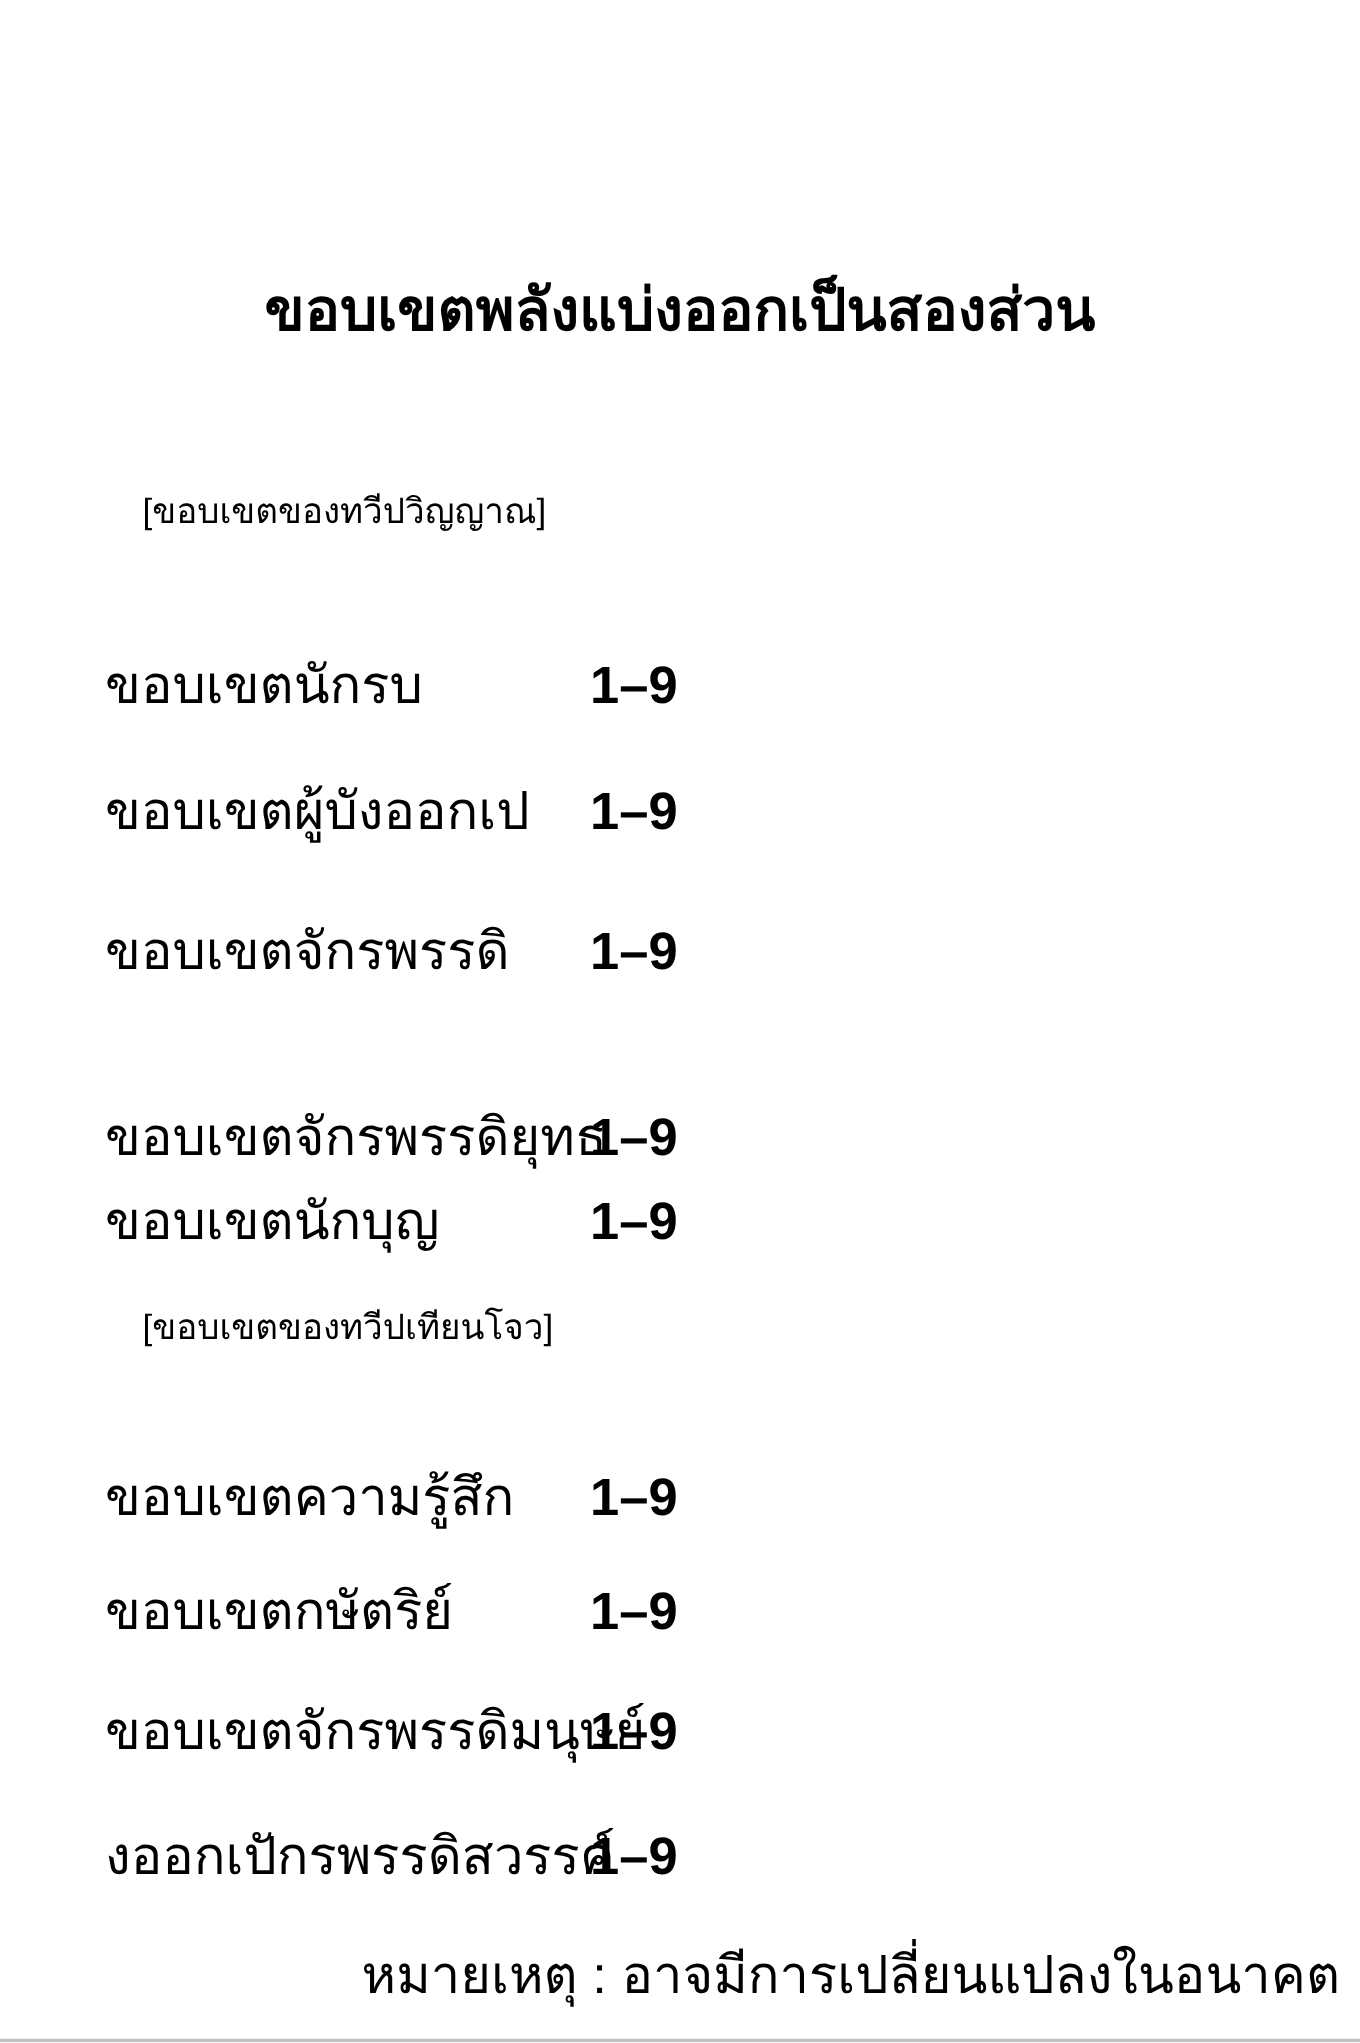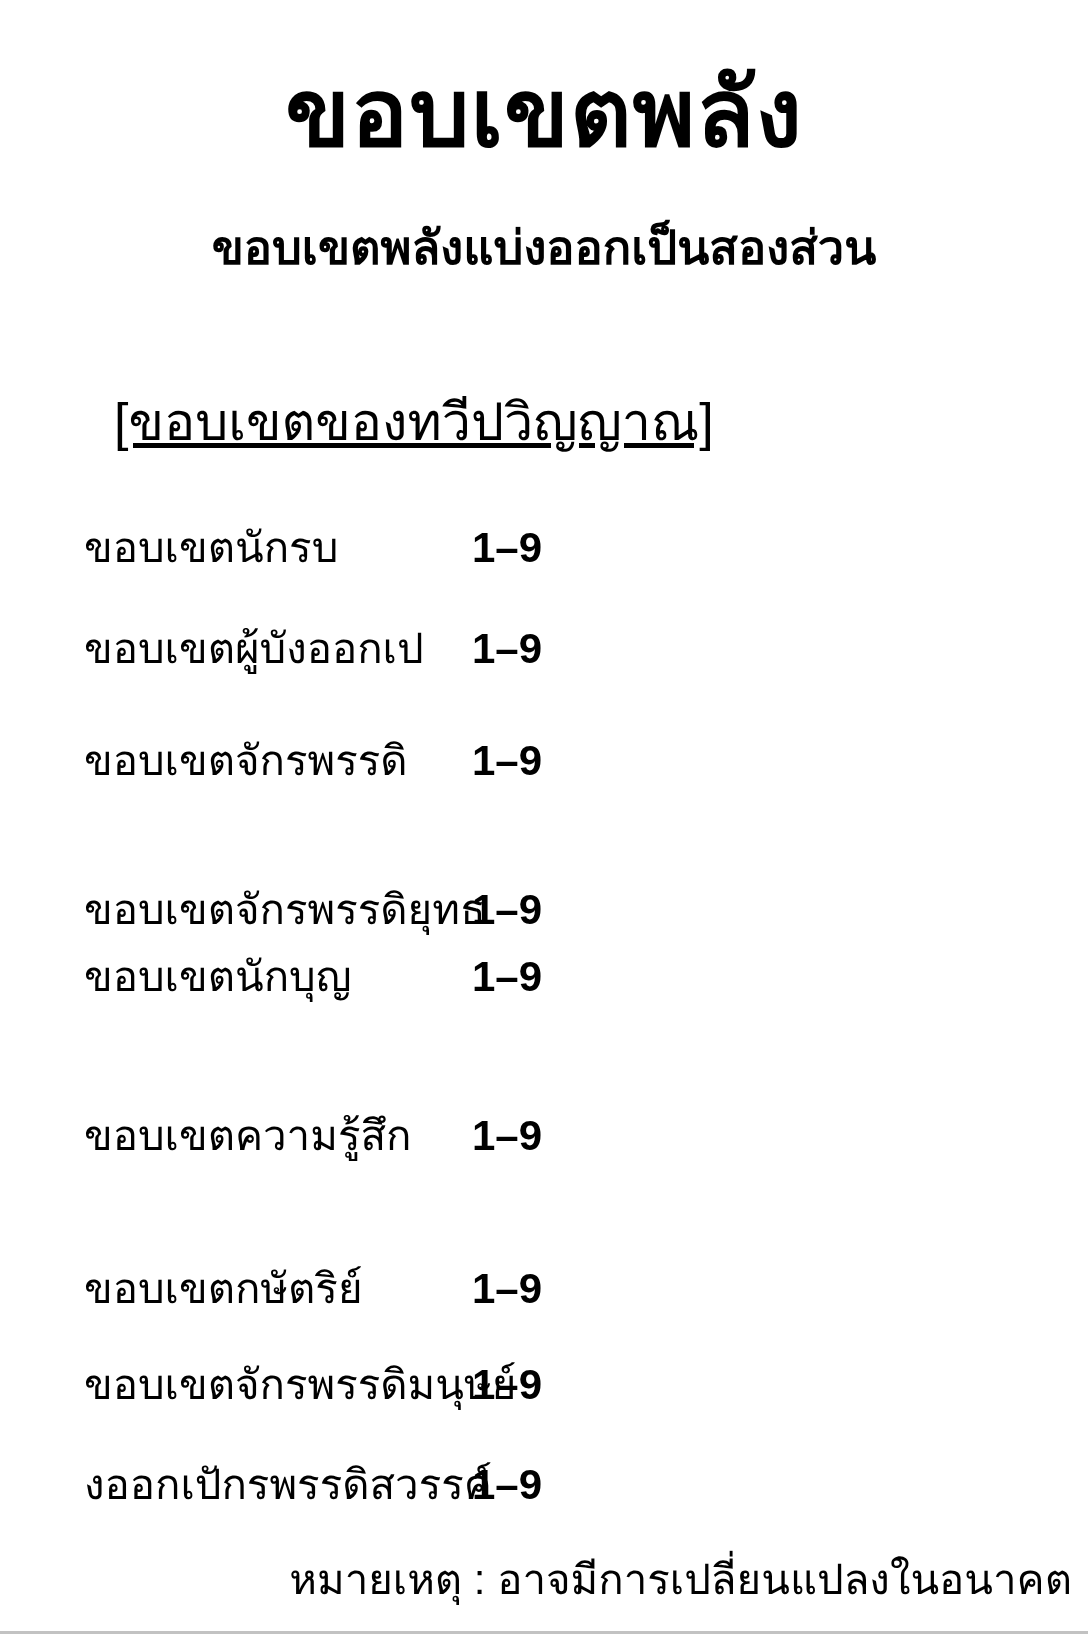--- a/index.html
+++ b/index.html
@@ -33,24 +33,23 @@
     left: 0;
     width: 100%;
     text-align: center;
     font-size: 47px;
     line-height: 1.15;
     font-weight: 700;
   }
   .section-header {
     position: absolute;
     left: 114px;
-    font-size: 52px;
+    font-size: 28px;
     line-height: 1.15;
     font-weight: 400;
-    text-decoration: underline;
   }
   .section-header.first { top: 393px; }
   .section-header.second { top: 1046px; }
   .toc-row {
     position: absolute;
     left: 0;
     width: 100%;
     height: 60px;
     font-size: 42px;
     line-height: 1.15;
@@ -84,26 +83,26 @@
     width: 100%;
     height: 3px;
     background: #c2c2c2;
   }
 </style>
 </head>
 <body>
 
 <div class="page">
 
-  <div class="doc-title">ขอบเขตพลัง</div>
 
   <div class="doc-subtitle">ขอบเขตพลังแบ่งออกเป็นสองส่วน</div>
 
   <div class="section-header first">[ขอบเขตของทวีปวิญญาณ]</div>
 
+  <div class="section-header second">[ขอบเขตของทวีปเทียนโจว]</div>
 
   <div id="rows-container">
       <div class="toc-row" style="top: 513px; margin-top: 11px;">
         <span class="toc-label">ขอบเขตนักรบ</span>
         <span class="toc-range">1–9</span>
       </div>
       <div class="toc-row" style="top: 625px;">
         <span class="toc-label">ขอบเขตผู้บังออกเป</span>
         <span class="toc-range">1–9</span>
       </div>
@@ -112,21 +111,21 @@
         <span class="toc-range">1–9</span>
       </div>
       <div class="toc-row" style="top: 886px; padding-left: 47px;">
         <span class="toc-label">ขอบเขตจักรพรรดิยุทธ</span>
         <span class="toc-range">1–9</span>
       </div>
       <div class="toc-row" style="top: 953px;">
         <span class="toc-label">ขอบเขตนักบุญ</span>
         <span class="toc-range">1–9</span>
       </div>
-      <div class="toc-row" style="top: 1112px;">
+      <div class="toc-row" style="top: 1174px;">
         <span class="toc-label">ขอบเขตความรู้สึก</span>
         <span class="toc-range">1–9</span>
       </div>
       <div class="toc-row" style="top: 1265px;">
         <span class="toc-label">ขอบเขตกษัตริย์</span>
         <span class="toc-range">1–9</span>
       </div>
       <div class="toc-row" style="top: 1361px;">
         <span class="toc-label">ขอบเขตจักรพรรดิมนุษย์</span>
         <span class="toc-range">1–9</span>

